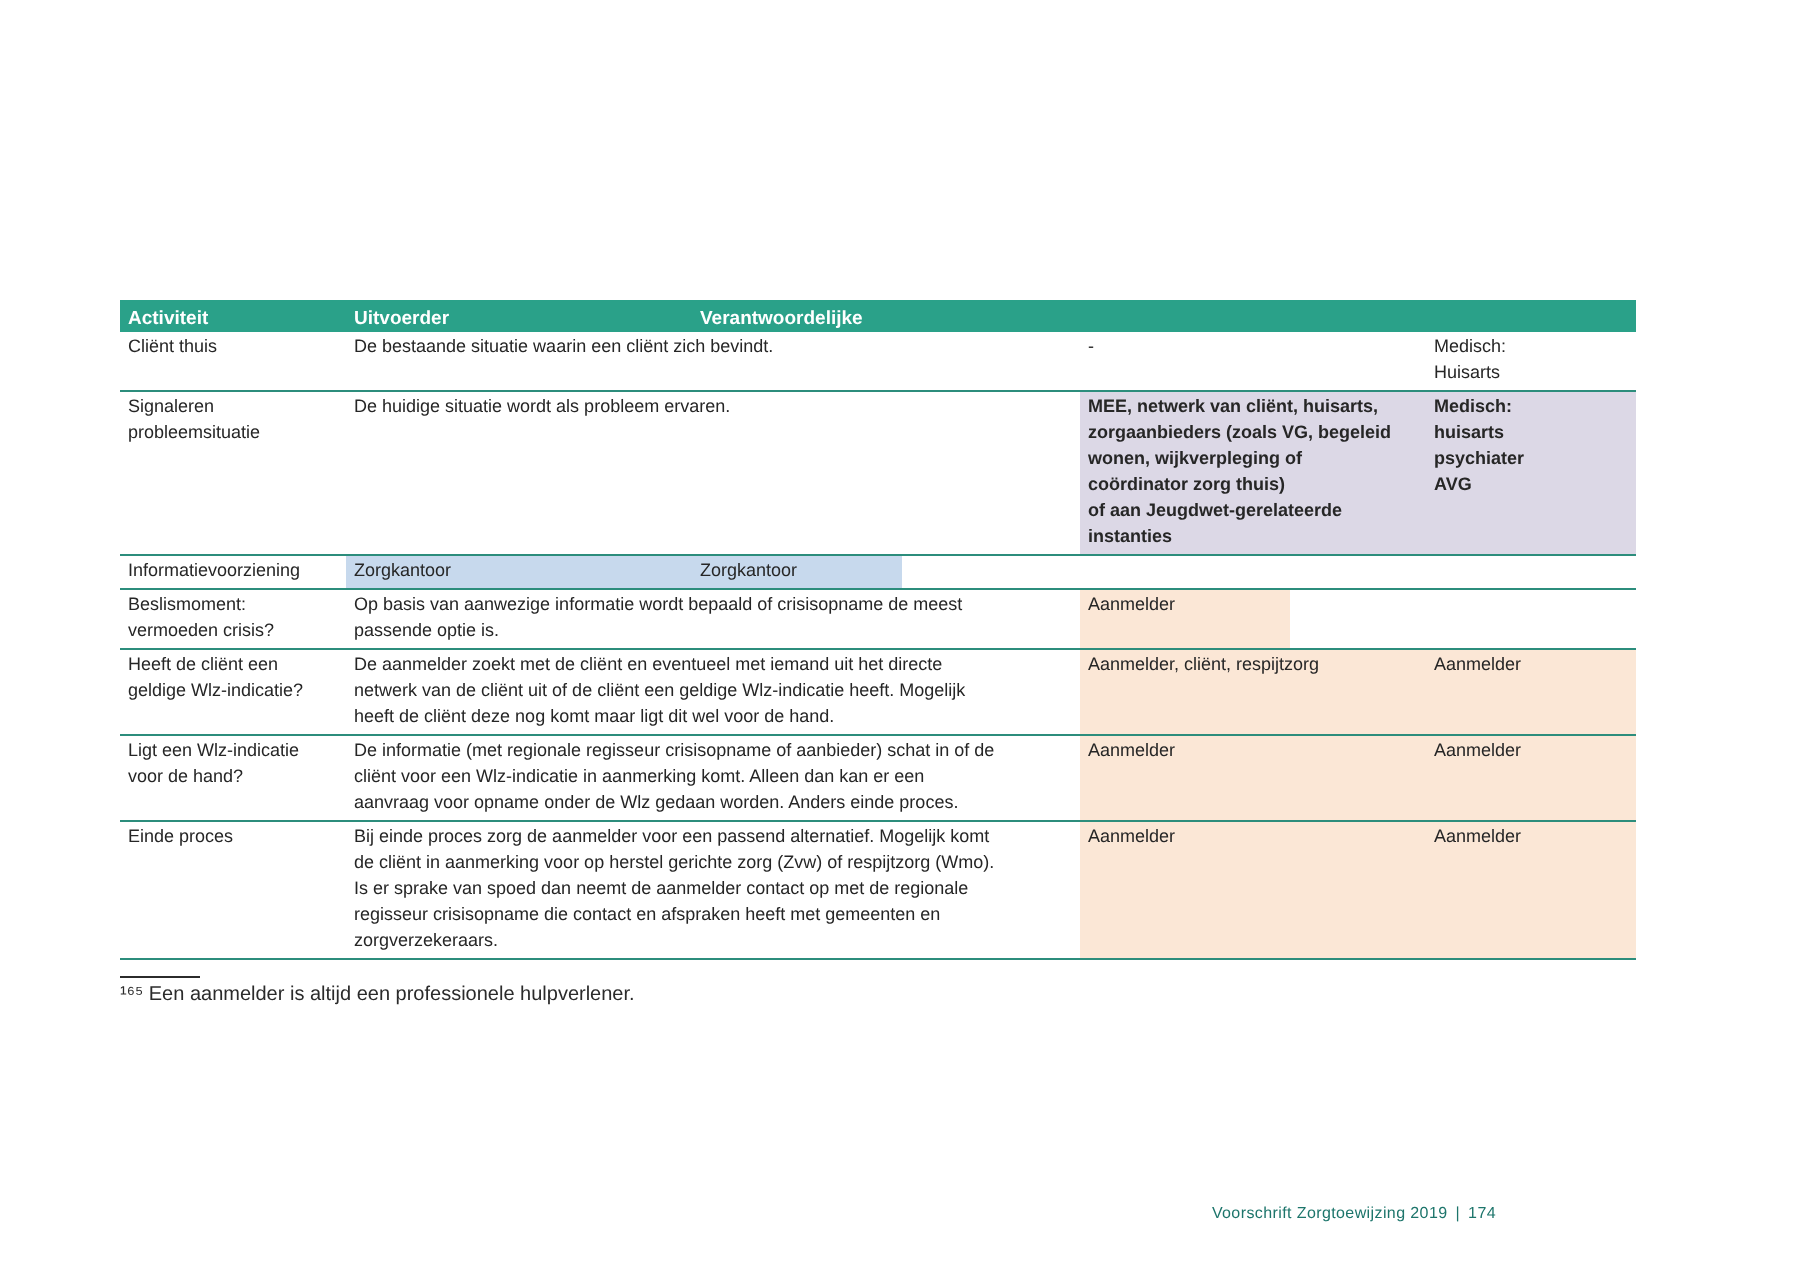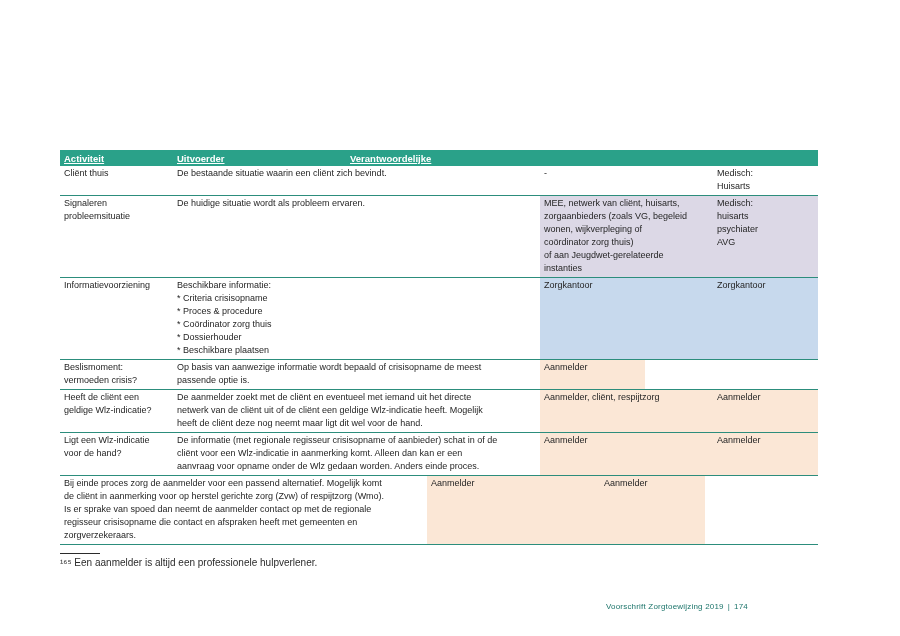--- a/index.html
+++ b/index.html
@@ -18,37 +18,36 @@
     width: 758px;
   }
   .table { width: 758px; }
   .row { display: flex; border-bottom: 1px solid var(--row-border, #2c8d7c); }
   .row.header {
     background: var(--header-bg, #2aa189);
     color: var(--header-text, #ffffff);
     font-weight: bold;
     border-bottom: none;
     height: 16px;
-    align-items: center;
+    align-items: flex-end;
     font-size: 9.5px;
-    text-decoration: underline;
   }
   .cell {
     box-sizing: border-box;
     padding: 1px 6px 2px 4px;
     font-size: 9px;
     line-height: 13px;
     white-space: pre-line;
   }
   .row.header .cell { padding-top: 0; padding-bottom: 0; font-size: 9.5px; white-space: nowrap; }
   .c1 { width: 113px; }
   .c2 { width: 367px; }
   .c3 { width: 173px; }
   .c4 { width: 105px; }
-  .hl-lavender .c3, .hl-lavender .c4 { background: var(--highlight-lavender, #dcd8e6); }
+  .hl-lavender .c3, .hl-lavender .c4 { background: var(--highlight-lavender, #dcd8e6); font-weight: bold; }
   .hl-blue .c3,     .hl-blue .c4     { background: var(--highlight-blue, #c7d9ed); }
   .hl-peach .c3,    .hl-peach .c4    { background: var(--highlight-peach, #fbe7d6); }
   .footnote-rule {
     width: 40px;
     border-top: 1px solid #2b2b2b;
     margin-top: 8px;
   }
   .footnote {
     margin-top: 4px;
     font-size: 10px;
@@ -97,59 +96,54 @@
 of aan Jeugdwet-gerelateerde
 instanties</div>
         <div class="cell c4">Medisch:
 huisarts
 psychiater
 AVG</div>
       </div>
 
       <div class="row hl-blue">
         <div class="cell c1">Informatievoorziening</div>
-        <div class="cell c2">Beschikbare informatie:
-* Criteria crisisopname
-* Proces &amp; procedure
-* Coördinator zorg thuis
-* Dossierhouder
-* Beschikbare plaatsen</div>
         <div class="cell c3">Zorgkantoor</div>
         <div class="cell c4">Zorgkantoor</div>
       </div>
 
       <div class="row hl-peach">
         <div class="cell c1">Beslismoment:
 vermoeden crisis?</div>
         <div class="cell c2">Op basis van aanwezige informatie wordt bepaald of crisisopname de meest
 passende optie is.</div>
         <div class="cell c4">Aanmelder</div>
       </div>
 
       <div class="row hl-peach">
         <div class="cell c1">Heeft de cliënt een
 geldige Wlz-indicatie?</div>
         <div class="cell c2">De aanmelder zoekt met de cliënt en eventueel met iemand uit het directe
 netwerk van de cliënt uit of de cliënt een geldige Wlz-indicatie heeft. Mogelijk
-heeft de cliënt deze nog neemt maar ligt dit wel voor de hand.</div>
+heeft de cliënt deze nog komt maar ligt dit wel voor de hand.</div>
         <div class="cell c3">Aanmelder, cliënt, respijtzorg</div>
         <div class="cell c4">Aanmelder</div>
       </div>
 
       <div class="row hl-peach">
         <div class="cell c1">Ligt een Wlz-indicatie
 voor de hand?</div>
         <div class="cell c2">De informatie (met regionale regisseur crisisopname of aanbieder) schat in of de
 cliënt voor een Wlz-indicatie in aanmerking komt. Alleen dan kan er een
 aanvraag voor opname onder de Wlz gedaan worden. Anders einde proces.</div>
         <div class="cell c3">Aanmelder</div>
         <div class="cell c4">Aanmelder</div>
       </div>
 
       <div class="row hl-peach">
+        <div class="cell c1">Einde proces</div>
         <div class="cell c2">Bij einde proces zorg de aanmelder voor een passend alternatief. Mogelijk komt
 de cliënt in aanmerking voor op herstel gerichte zorg (Zvw) of respijtzorg (Wmo).
 Is er sprake van spoed dan neemt de aanmelder contact op met de regionale
 regisseur crisisopname die contact en afspraken heeft met gemeenten en
 zorgverzekeraars.</div>
         <div class="cell c3">Aanmelder</div>
         <div class="cell c4">Aanmelder</div>
       </div>
 
     </div>

